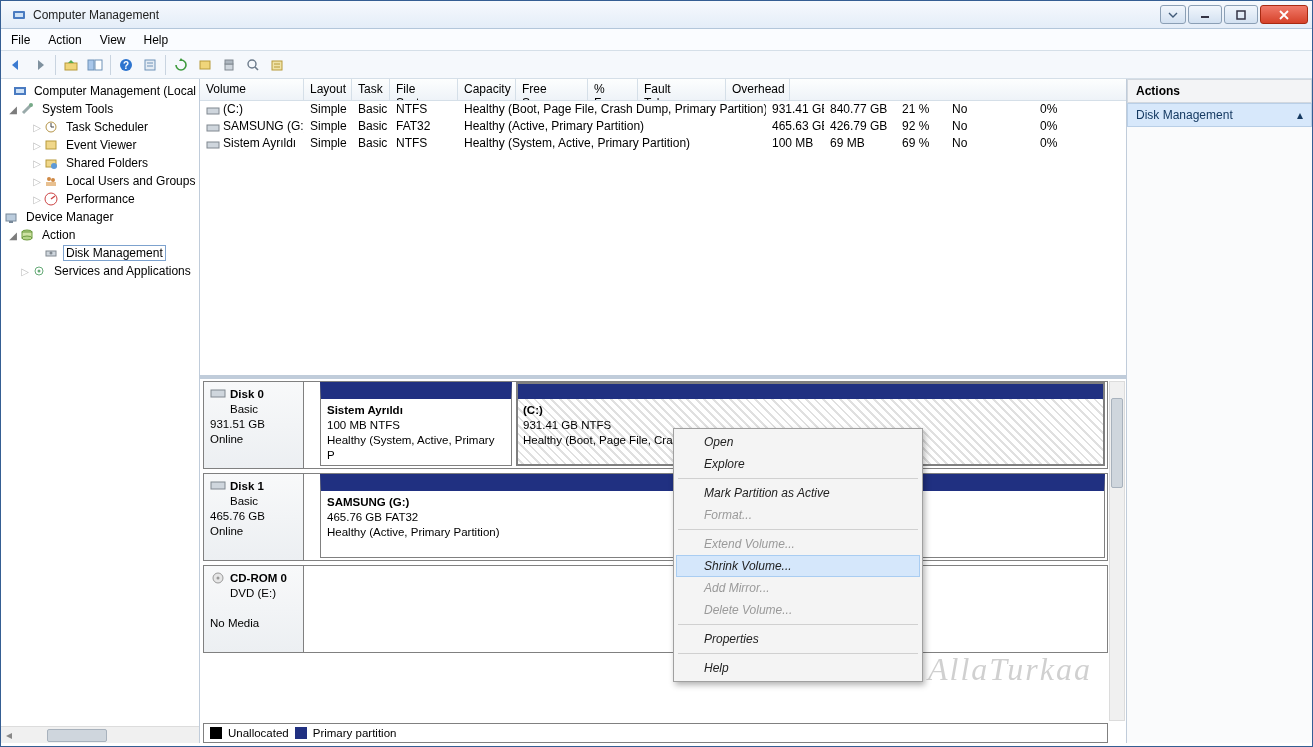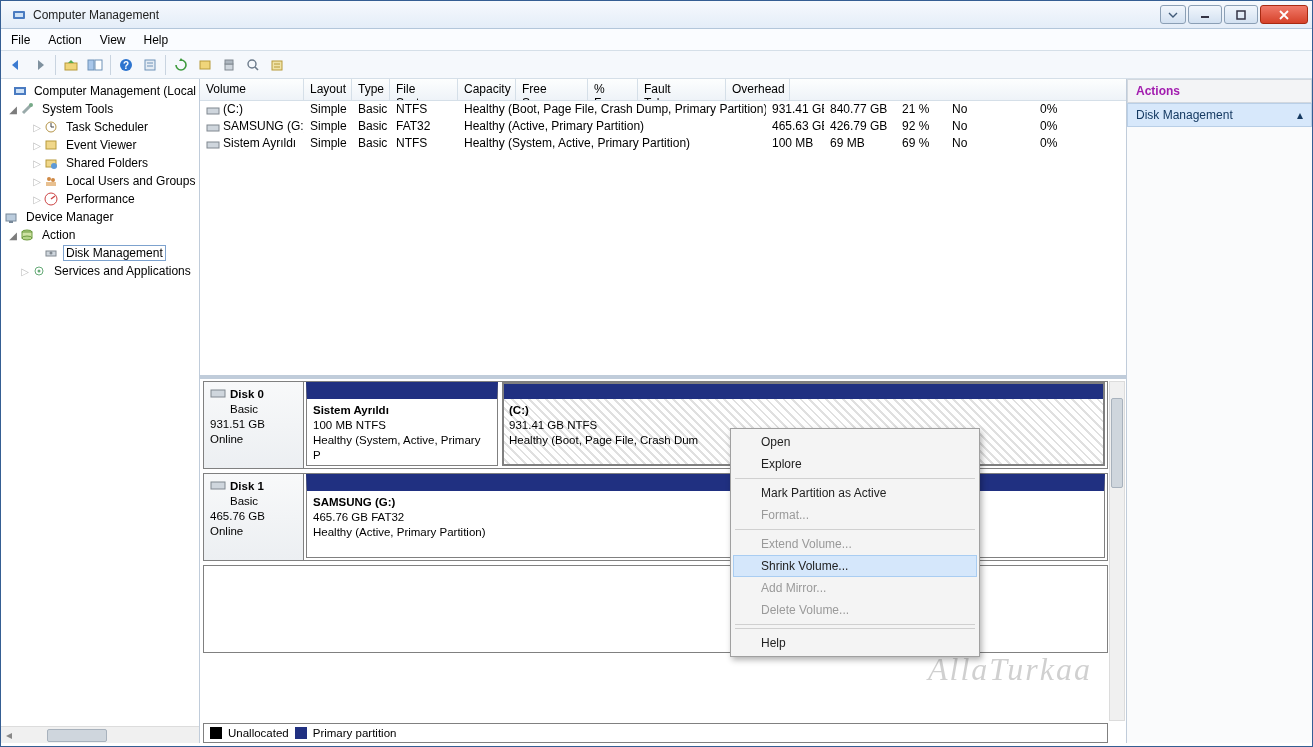--- a/index.html
+++ b/index.html
@@ -139,20 +139,21 @@
   }
   .disk-scroll-area {
     position:absolute; top:2px; bottom:22px; left:3px; right:18px;
   }
   .disk-row {
     display:flex;
     border:1px solid #808080;
     margin-bottom:4px;
     height:88px;
     background:#fff;
+    gap:14px;
   }
   .disk-label {
     width:100px;
     background: linear-gradient(#f8f9fa,#eceff2);
     border-right:1px solid #808080;
     padding:5px 6px;
     font-size:11.5px;
     line-height:15px;
   }
   .disk-label .dicon { float:left; margin-right:4px;}
@@ -192,21 +193,21 @@
   .actions-pane {
     width: 185px;
     background:#fafbfc;
     display:flex; flex-direction:column;
   }
   .actions-head {
     background:#f3f4f6;
     border:1px solid #d2d8df;
     padding:4px 8px;
     font-weight:bold;
-    color:#a21caf;
+    color:#000000;
   }
   .action-section {
     background:#d7e8fb;
     padding:4px 8px;
     border:1px solid #b9cfe7;
     color:#153a62;
     display:flex; justify-content:space-between; align-items:center;
   }
   .action-item {
     padding: 6px 8px 6px 32px;
@@ -486,21 +487,21 @@
         <div class="thumb"></div>
       </div>
     </div>
 
     <div class="center-pane">
 
       <div class="vol-table">
         <div class="vol-header">
           <div class="col w-vol">Volume</div>
           <div class="col w-lay">Layout</div>
-          <div class="col w-type">Type</div>
+          <div class="col w-type">Task</div>
           <div class="col w-fs">File System</div>
           <div class="col w-cap">Capacity</div>
           <div class="col w-free">Free Space</div>
           <div class="col w-pfree">% Free</div>
           <div class="col w-ft">Fault Tolerance</div>
           <div class="col w-oh">Overhead</div>
         </div>
         <div class="vol-body">
           <div class="vol-row">
             <div class="cell w-vol"><span class="vicon"><svg width="14" height="10">
@@ -587,20 +588,29 @@
             <div class="disk-parts">
               <div class="part primary" style="flex:1">
                 <b>SAMSUNG  (G:)</b><br>
                 <span>465.76 GB FAT32</span><br>
                 <span>Healthy (Active, Primary Partition)</span>
               </div>
             </div>
           </div>
 
           <div class="disk-row" style="height:88px">
+            <div class="disk-label">
+              <span class="dicon"><svg width="16" height="14">
+                    <circle cx="8" cy="7" r="5" fill="#e6e6e6" stroke="#999"></circle>
+                    <circle cx="8" cy="7" r="1.5" fill="#999"></circle>
+                  </svg></span>
+              <b>CD-ROM 0</b><br>
+              <span>DVD (E:)</span><br><br>
+              <span>No Media</span>
+            </div>
             <div class="disk-parts"></div>
           </div>
 
         </div>
         <div class="legend">
           <span class="sw" style="background:#000"></span>
           <span>Unallocated</span>
           <span class="sw" style="background:#203081"></span>
           <span>Primary partition</span>
         </div>
@@ -613,31 +623,32 @@
     <div class="actions-pane">
       <div class="actions-head">Actions</div>
       <div class="action-section">
         <span>Disk Management</span>
         <span>▴</span>
       </div>
     </div>
 
   </div>
 
-  <div class="context-menu" style="left:729px; top:427px;">
+  <div class="context-menu" style="left:672px; top:427px;font-style:italic;">
     <div class="cm-item">Open</div>
     <div class="cm-item">Explore</div>
     <hr>
     <div class="cm-item">Mark Partition as Active</div>
     <div class="cm-item disabled">Format...</div>
     <hr>
     <div class="cm-item disabled">Extend Volume...</div>
     <div class="cm-item hover">Shrink Volume...</div>
     <div class="cm-item disabled">Add Mirror...</div>
     <div class="cm-item disabled">Delete Volume...</div>
     <hr>
+    <div class="cm-item">Properties</div>
     <hr>
     <div class="cm-item">Help</div>
   </div>
 
   <div class="watermark">AllaTurkaa</div>
 
 </div>
 
 </body></html>

